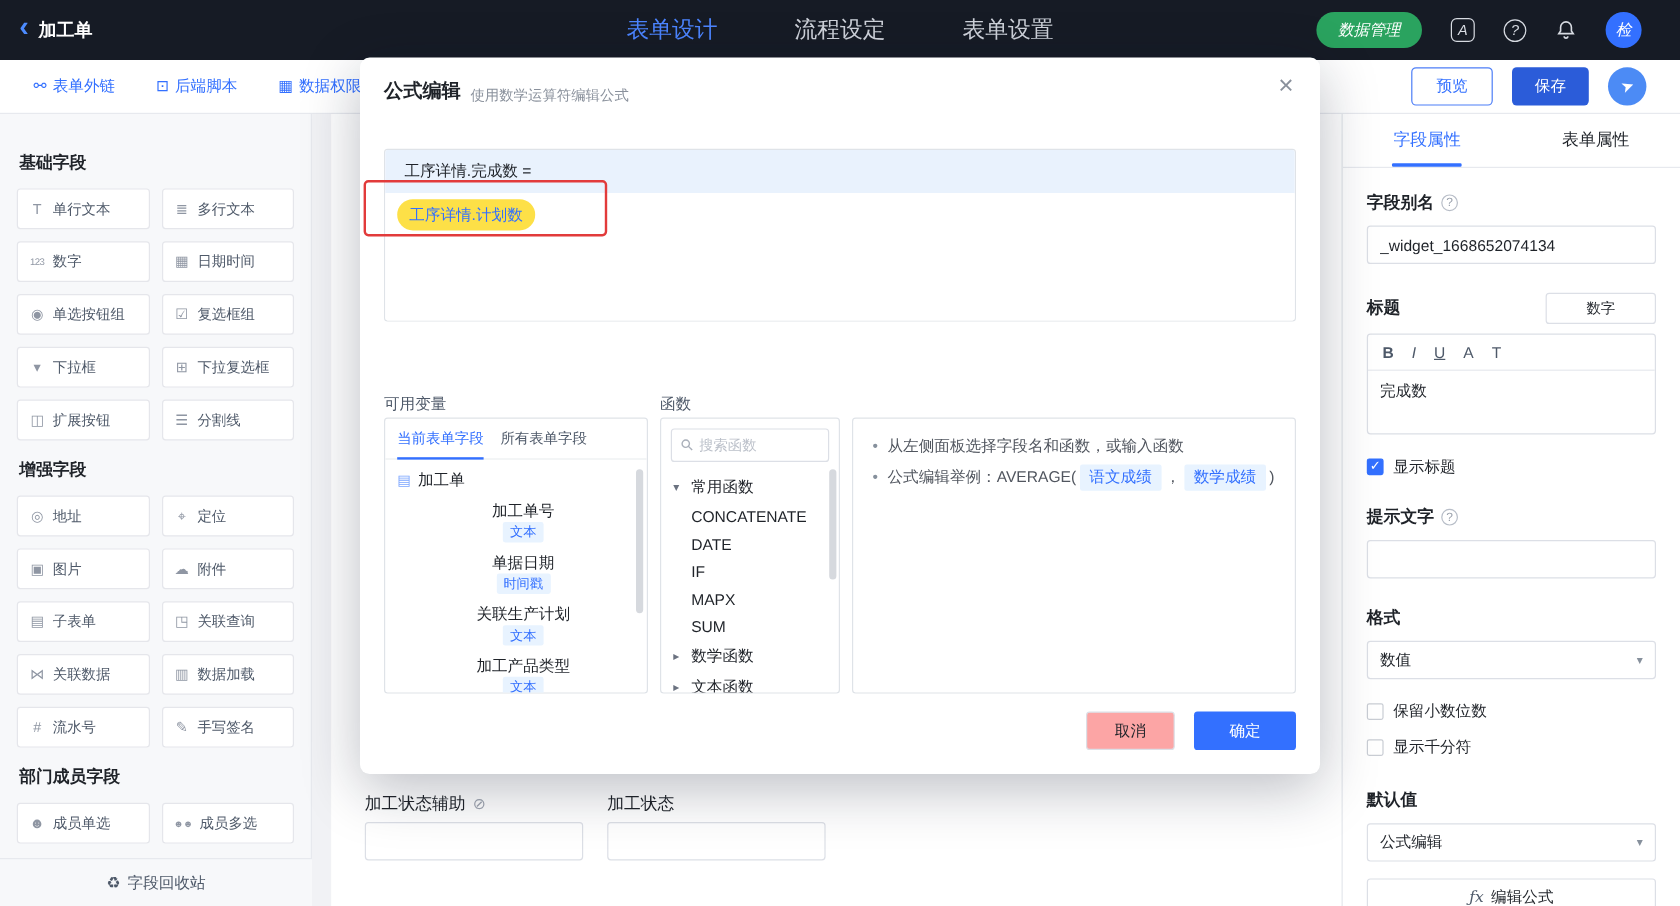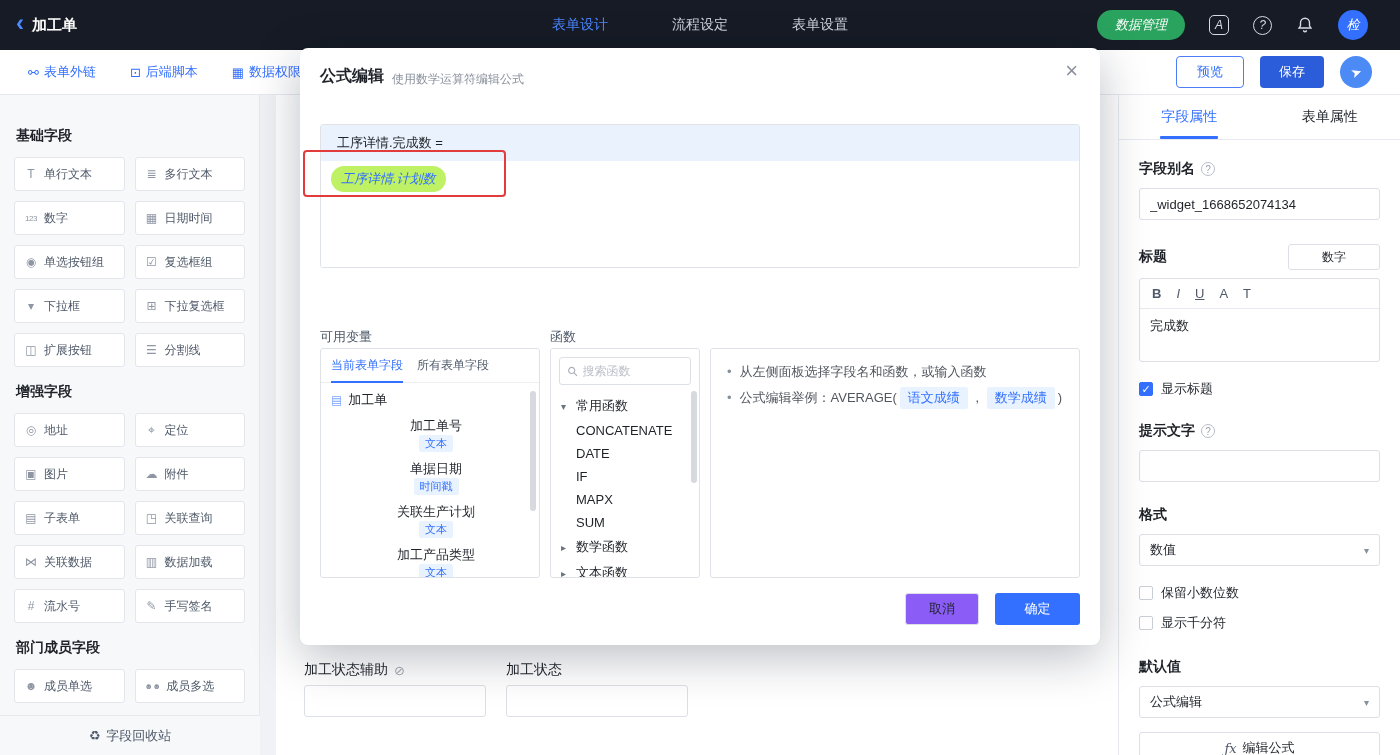--- a/index.html
+++ b/index.html
@@ -5,21 +5,21 @@
 *{box-sizing:border-box;margin:0;padding:0;}
 html,body{width:1400px;height:755px;}
 body{position:relative;font-family:"Liberation Sans","DejaVu Sans",sans-serif;background:#eef0f3;overflow:hidden;color:#1f2329;font-size:13px;}
 
 
 #topbar{position:absolute;top:0;left:0;right:0;height:50px;background:#161b25;display:flex;align-items:center;padding:0 32px 0 16px;z-index:10;}
 .tb-back{display:flex;align-items:center;gap:8px;}
 .tb-back-ic{color:#4c8bff;font-size:24px;line-height:1;font-weight:bold;transform:translateY(-2px);}
 .tb-back-label{color:#fff;font-size:15px;font-weight:bold;}
 .tb-tabs{position:absolute;left:50%;top:0;height:50px;transform:translateX(-50%);display:flex;gap:64px;align-items:center;}
-.tb-tab{font-size:14px;color:#ced2da;}
+.tb-tab{font-size:19px;color:#ced2da;}
 .tb-tab.active{color:#4c85ff;}
 .tb-right{margin-left:auto;display:flex;align-items:center;gap:24px;font-style:italic;}
 .tb-green{height:30px;padding:0 18px;border-radius:15px;background:#2aa35f;color:#fff;font-size:13px;display:flex;align-items:center;}
 .tb-ic{width:20px;height:20px;border:1.6px solid #d7dbe2;border-radius:5px;color:#d7dbe2;font-size:12px;display:flex;align-items:center;justify-content:center;}
 .tb-ic.round{border-radius:50%;width:19px;height:19px;}
 .tb-avatar{width:30px;height:30px;border-radius:50%;background:#3370ff;color:#fff;display:flex;align-items:center;justify-content:center;font-size:13px;}
 
 
 #toolbar{position:absolute;top:50px;left:0;right:0;height:45px;background:#fff;border-bottom:1px solid #e7e9ee;display:flex;align-items:center;padding:0 28px;z-index:5;}
 .tl-links{display:flex;gap:34px;}
@@ -77,21 +77,21 @@
 .mt24{margin-top:24px}.mt18{margin-top:18px}.mt12{margin-top:12px}.mt26{margin-top:26px}
 
 
 #modal{position:absolute;left:300px;top:48px;width:800px;height:597px;background:#fff;border-radius:8px;box-shadow:0 12px 48px rgba(15,23,42,.28);z-index:50;}
 .m-title{position:absolute;left:20px;top:18px;font-size:16px;font-weight:bold;}
 .m-sub{position:absolute;left:92px;top:23px;font-size:12px;color:#8a919c;}
 .m-close{position:absolute;right:22px;top:12px;font-size:22px;color:#8a919c;line-height:1;}
 .f-box{position:absolute;left:20px;top:76px;width:760px;height:144px;border:1px solid #dfe3e8;border-radius:3px;overflow:hidden;}
 .f-head{height:36px;background:#e9f2fd;display:flex;align-items:center;padding:0 16px;font-size:13px;color:#1f2329;}
 .f-body{position:relative;height:152px;background:#fff;}
-.f-chip{position:absolute;left:10px;top:5px;background:#bef264;color:#3370ff;font-size:13px;padding:4px 10px;border-radius:13px;font-style:italic;}
+.f-chip{position:absolute;left:10px;top:5px;background:#fde047;color:#3370ff;font-size:13px;padding:4px 10px;border-radius:13px;}
 .f-annot{position:absolute;left:3px;top:102px;width:203px;height:47px;border:2.5px solid #e23b3b;border-radius:4px;z-index:55;pointer-events:none;}
 .m-label{position:absolute;top:280px;font-size:13px;color:#4e5969;}
 .m-panel{position:absolute;top:300px;height:230px;border:1px solid #dfe3e8;border-radius:3px;background:#fff;overflow:hidden;}
 #v-panel{left:20px;width:220px;}
 #fn-panel{left:250px;width:150px;}
 #help-panel{left:410px;width:370px;padding:10px 16px;}
 .v-tabs{height:34px;border-bottom:1px solid #eceef1;display:flex;gap:14px;padding:0 10px;}
 .v-tab{display:flex;align-items:center;font-size:12px;color:#4e5969;position:relative;}
 .v-tab.active{color:#3370ff;}
 .v-tab.active::after{content:"";position:absolute;bottom:-1px;left:0;right:0;height:2px;background:#3370ff;}
@@ -105,21 +105,21 @@
 .fn-search input{border:none;outline:none;width:100%;font-size:12px;font-family:inherit;color:#1f2329;background:transparent;}
 .fn-search input::placeholder{color:#bcc1ca;}
 .fn-row{display:flex;align-items:center;gap:5px;padding:4px 10px;font-size:13px;color:#1f2329;}
 .fn-caret{color:#6b7280;font-size:10px;width:10px;flex:none;}
 .fn-item{padding:4px 10px 4px 25px;font-size:13px;color:#1f2329;}
 .fn-scroll{position:absolute;right:2px;top:42px;width:6px;height:92px;background:#d6d9de;border-radius:3px;}
 .h-line{display:flex;gap:8px;font-size:13px;color:#51565f;line-height:26px;align-items:flex-start;}
 .h-bullet{color:#86909c;}
 .h-chip{display:inline-block;background:#e8f3ff;color:#3370ff;padding:0 8px;border-radius:2px;margin:0 3px;line-height:22px;}
 .m-btn{position:absolute;top:545px;height:32px;border-radius:3px;display:flex;align-items:center;justify-content:center;font-size:13px;}
-#m-cancel{left:605px;width:74px;border:1px solid #dcdfe6;background:#8b5cf6;color:#1f2329;}
+#m-cancel{left:605px;width:74px;border:1px solid #dcdfe6;background:#fca5a5;color:#1f2329;}
 #m-confirm{left:695px;width:85px;background:#3370ff;color:#fff;}
 </style>
 </head>
 <body>
 
 <div id="topbar">
   <div class="tb-back">
     <span class="tb-back-ic">‹</span>
     <span class="tb-back-label">加工单</span>
   </div>

